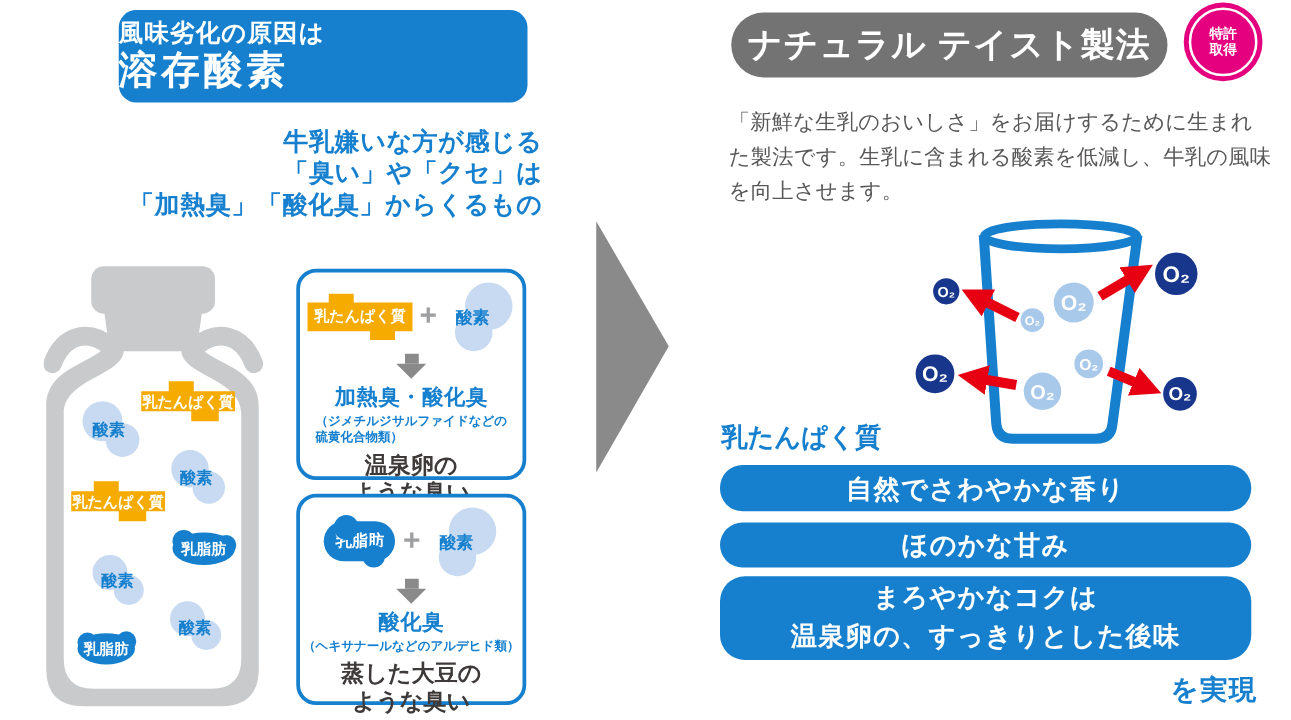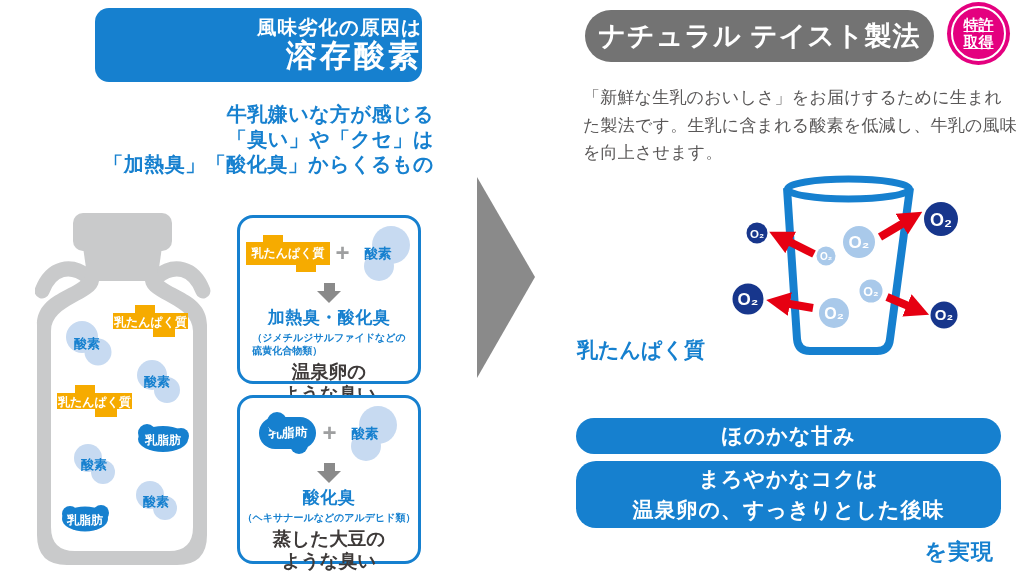--- a/index.html
+++ b/index.html
@@ -5,21 +5,21 @@
   html,body { margin:0; padding:0; background:#fff; }
   .canvas {
     position:relative; width:1033px; height:576px; overflow:hidden;
     background:#fff; font-family:"Liberation Sans","DejaVu Sans",sans-serif;
   }
   .abs { position:absolute; }
 
   
   .hdr-left {
     left:95px; top:8px; width:327px; height:74px; background:#1680CF;
-    border-radius:14px; display:flex; flex-direction:column; align-items:flex-end;
+    border-radius:14px; display:flex; flex-direction:column; align-items:flex-start;
     justify-content:center; color:#fff; font-weight:bold; line-height:1.15;
   }
   .hdr-left .l1 { font-size:19.5px; letter-spacing:1px; }
   .hdr-left .l2 { font-size:31px; letter-spacing:3px; }
 
   .subtitle {
     left:30px; top:102px; width:404px; text-align:right; color:#1680CF;
     font-weight:bold; font-size:20px; line-height:1.24; white-space:pre-line;
     letter-spacing:0.5px;
   }
@@ -72,40 +72,40 @@
     left:585px; top:10px; width:349px; height:52px; background:#737373;
     border-radius:26px; color:#fff; font-weight:bold; font-size:27px;
     display:flex; align-items:center; justify-content:center; letter-spacing:1px;
   }
   .badge {
     left:947px; top:2px; width:63px; height:63px; border-radius:50%;
     background:#E4007F; color:#fff; display:flex; align-items:center;
     justify-content:center; text-align:center;
   }
   .badge::after { content:""; position:absolute; inset:4px; border:2px solid #fff; border-radius:50%; }
-  .badge span { font-size:15px; font-weight:bold; line-height:1.1; white-space:pre-line;text-decoration:underline; }
+  .badge span { font-size:11px; font-weight:bold; line-height:1.1; white-space:pre-line; }
 
   .desc {
     left:583px; top:84px; width:436px; margin:0; color:#595757;
     font-size:17px; line-height:1.62; letter-spacing:0.2px;
   }
 
   .glass-svg { left:700px; top:175px; }
   .glass-o2 { fill:#fff; font-weight:bold; }
 
   .lead { left:577px; top:336px; color:#1680CF; font-weight:bold; font-size:21px; }
   .bpill {
     left:576px; width:425px; background:#1680CF; color:#fff; font-weight:bold;
     font-size:21px; display:flex; align-items:center; justify-content:center;
     text-align:center; white-space:pre-line; letter-spacing:1px;
   }
   .bp1 { top:372px; height:37px; border-radius:18px; }
   .bp2 { top:418px; height:36px; border-radius:18px; }
   .bp3 { top:461px; height:67px; border-radius:20px; line-height:1.45; }
-  .tail { left:564px; top:537px; width:430px; text-align:right; color:#1680CF; font-weight:bold; font-size:22px; letter-spacing:1px; }
+  .tail { left:576px; top:537px; width:430px; text-align:right; color:#1680CF; font-weight:bold; font-size:22px; letter-spacing:1px; }
 </style>
 </head>
 <body>
 
 <div class="canvas">
 
   <div class="abs hdr-left">
     <div class="l1">風味劣化の原因は</div>
     <div class="l2">溶存酸素</div>
   </div>
@@ -275,18 +275,19 @@
       <circle cx="48" cy="124" r="15.5" fill="#17368C"></circle>
       <text class="glass-o2" x="48" y="130" font-size="17" text-anchor="middle">O₂</text>
     </g>
     <g>
       <circle cx="244" cy="140" r="13.5" fill="#17368C"></circle>
       <text class="glass-o2" x="244" y="145" font-size="15" text-anchor="middle">O₂</text>
     </g>
   </svg>
 
   <div class="abs lead">乳たんぱく質</div>
+  <div class="abs bpill bp1">自然でさわやかな香り</div>
   <div class="abs bpill bp2">ほのかな甘み</div>
   <div class="abs bpill bp3">まろやかなコクは
 温泉卵の、すっきりとした後味</div>
   <div class="abs tail">を実現</div>
 
 </div>
 
 </body></html>

